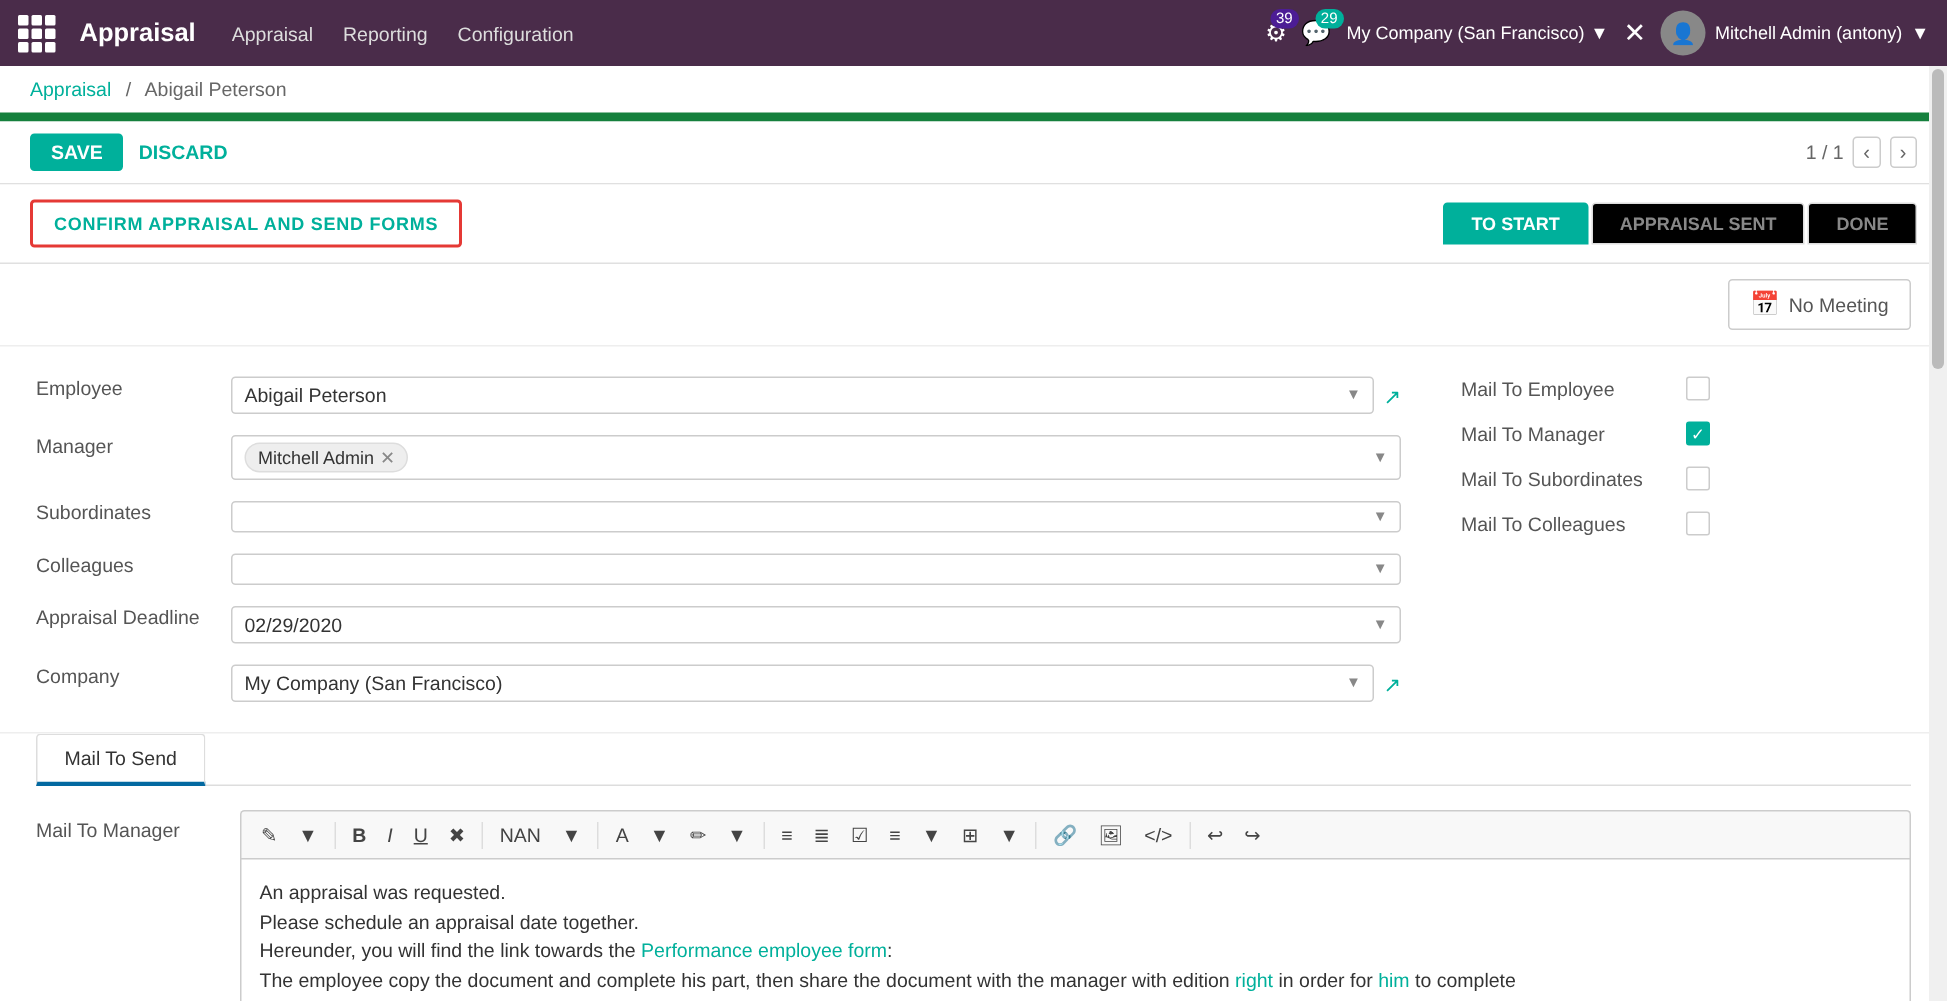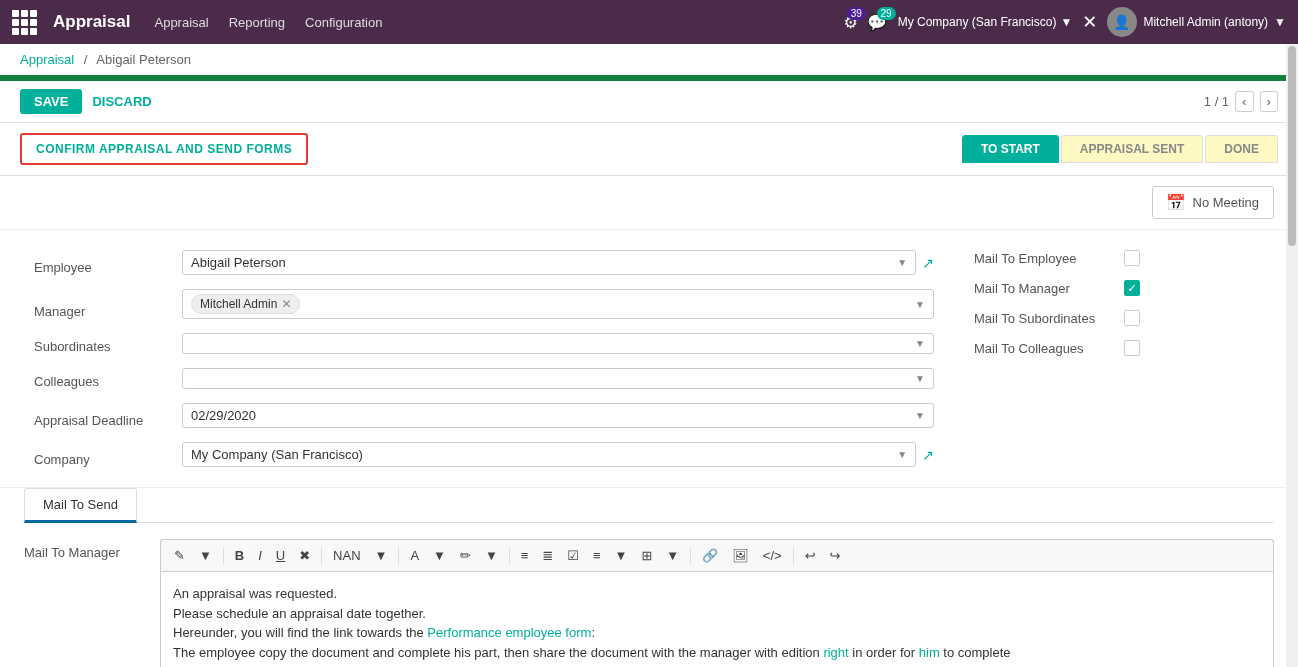--- a/index.html
+++ b/index.html
@@ -183,21 +183,21 @@
       display: flex;
       gap: 0;
     }
     .status-tab {
       padding: 6px 18px;
       font-size: 12px;
       font-weight: bold;
       cursor: pointer;
       border-radius: 3px 3px 0 0;
       color: #888;
-      background: #fef9c3;
+      background: #000000;
       border: 1px solid #ddd;
       margin-left: 2px;
     }
     .status-tab.active {
       background: #00b09b;
       color: #fff;
       border-color: #00b09b;
     }
 
     
@@ -241,23 +241,22 @@
       gap: 14px;
     }
     .form-right {
       flex: 0 0 300px;
       display: flex;
       flex-direction: column;
       gap: 14px;
     }
     .form-row {
       display: flex;
-      align-items: flex-end;
-      gap: 28px;
-      margin-left: 10px;
+      align-items: flex-start;
+      gap: 10px;
     }
     .form-label {
       min-width: 120px;
       color: #555;
       font-size: 13px;
     }
     .form-field {
       flex: 1;
       display: flex;
       align-items: center;

